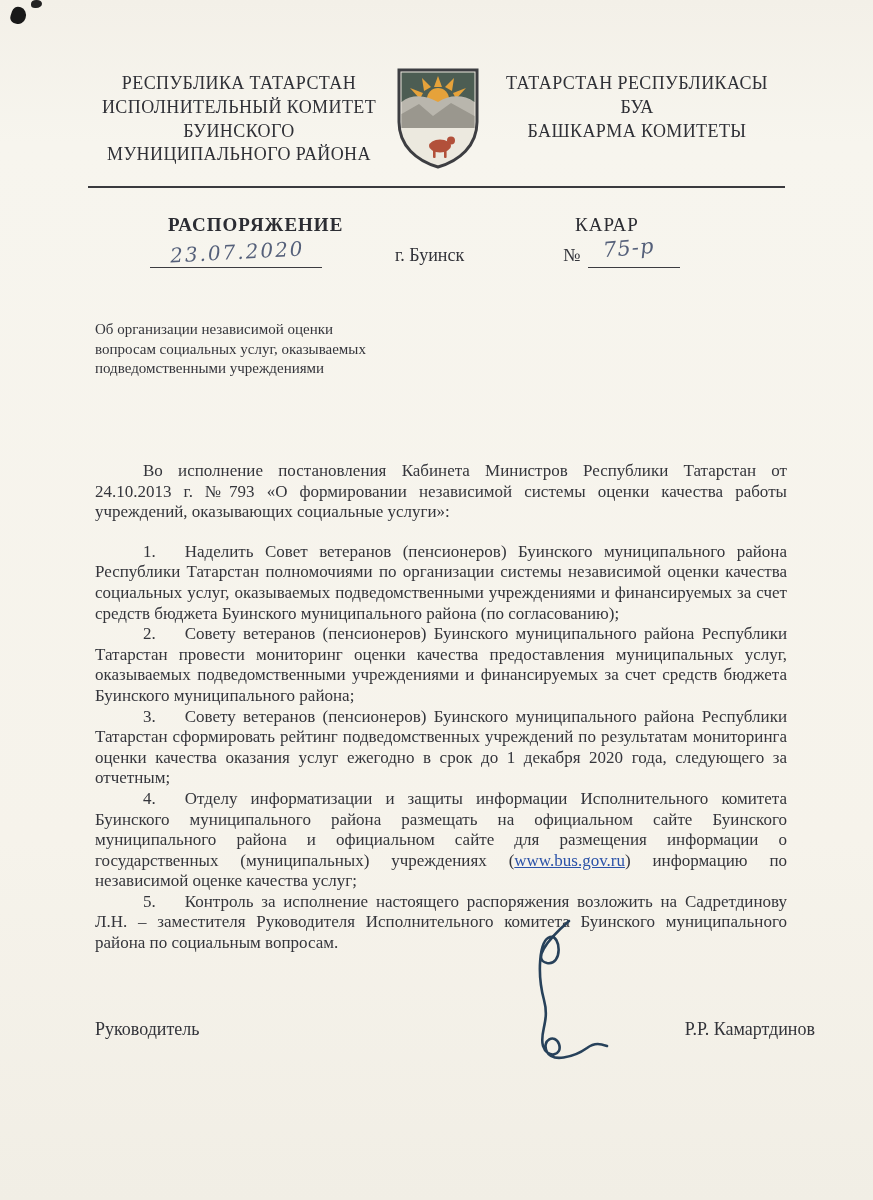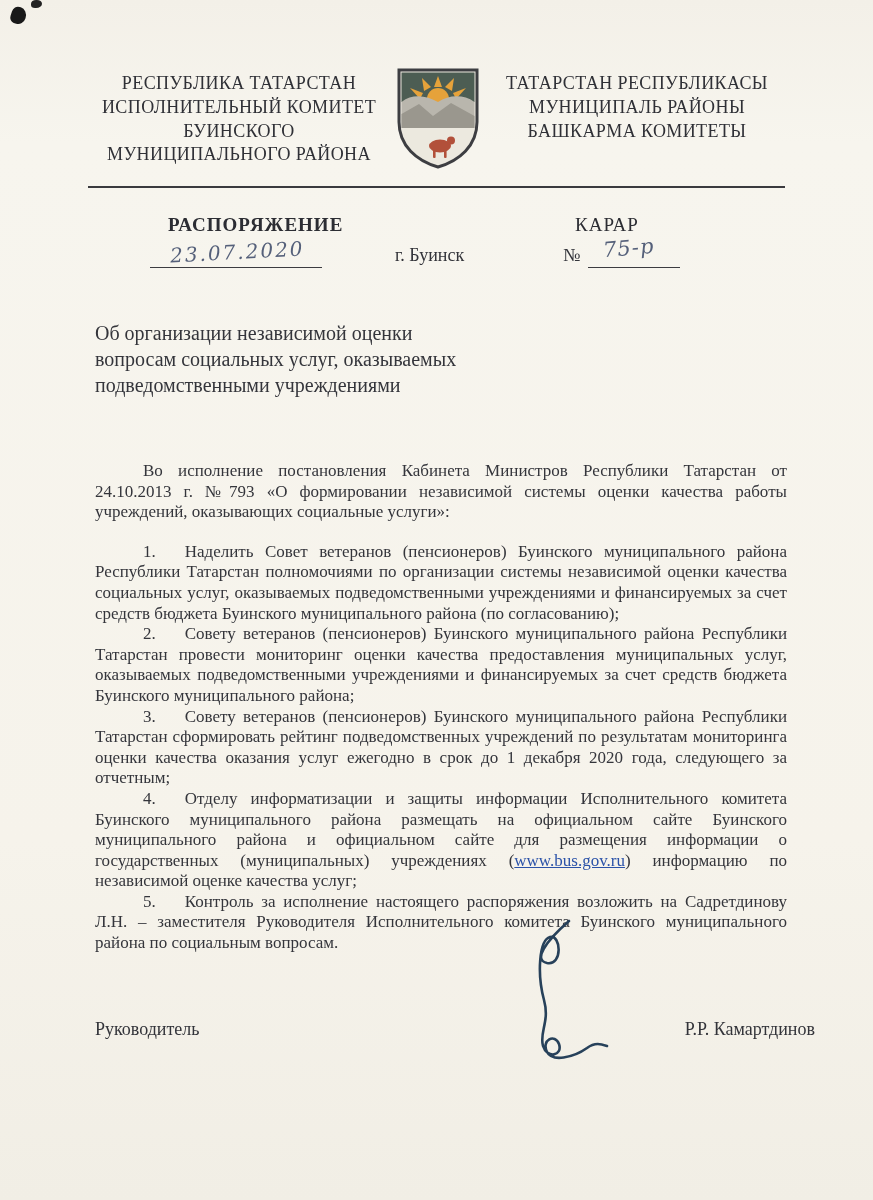--- a/index.html
+++ b/index.html
@@ -35,21 +35,21 @@
   .date-blank { top:247px; left:150px; width:172px; height:20px; }
   .num-blank  { top:247px; left:588px; width:92px;  height:20px; }
   .handwriting { position:absolute; font-family:"DejaVu Serif", serif; font-style:italic;
     color:#55607a; }
   .date-hw { top:240px; left:170px; font-size:20px; letter-spacing:2px; transform:rotate(-3deg); }
   .num-hw  { top:236px; left:603px; font-size:21px; letter-spacing:1px; transform:rotate(-5deg); }
   .city { position:absolute; top:245px; left:395px; font-size:18px; }
   .num-label { position:absolute; top:245px; left:563px; font-size:18px; }
   
   .subject { position:absolute; top:320px; left:95px; width:370px;
-    font-size:20px; line-height:1.3; color:#34353b; }
+    font-size:15px; line-height:1.3; color:#34353b; }
   
   .body-text { position:absolute; top:430px; left:95px; width:692px;
     font-size:17px; line-height:20.6px; text-align:justify; color:#34353b; }
   .para { margin:0; text-indent:48px; }
   .intro { margin-bottom:19px;margin-top:31px; }
   .num { margin-right:29px; }
   .doc-link { color:#2b52a8; text-decoration:underline; cursor:pointer; }
   
   .signature { position:absolute; top:916px; left:503px; }
   .signoff-position { position:absolute; top:1019px; left:95px; font-size:18px; }
@@ -87,21 +87,21 @@
         <g fill="#b2503a">
           <ellipse cx="45" cy="80" rx="11" ry="6.5"></ellipse>
           <circle cx="56" cy="74.5" r="4"></circle>
           <rect x="38" y="84" width="2.6" height="8" rx="1"></rect>
           <rect x="49" y="84" width="2.6" height="8" rx="1"></rect>
         </g>
       </svg>
     </div>
     <div class="lh-col">
       <div>ТАТАРСТАН РЕСПУБЛИКАСЫ</div>
-      <div>МУНИЦИПАЛЬ РАЙОНЫ</div>
+      <div>БУА</div>
       <div>БАШКАРМА КОМИТЕТЫ</div>
     </div>
   </header>
 
   <div class="rule"></div>
 
   <div class="doc-type-ru">РАСПОРЯЖЕНИЕ</div>
   <div class="doc-type-tt">КАРАР</div>
 
   <span class="blank date-blank"></span>

